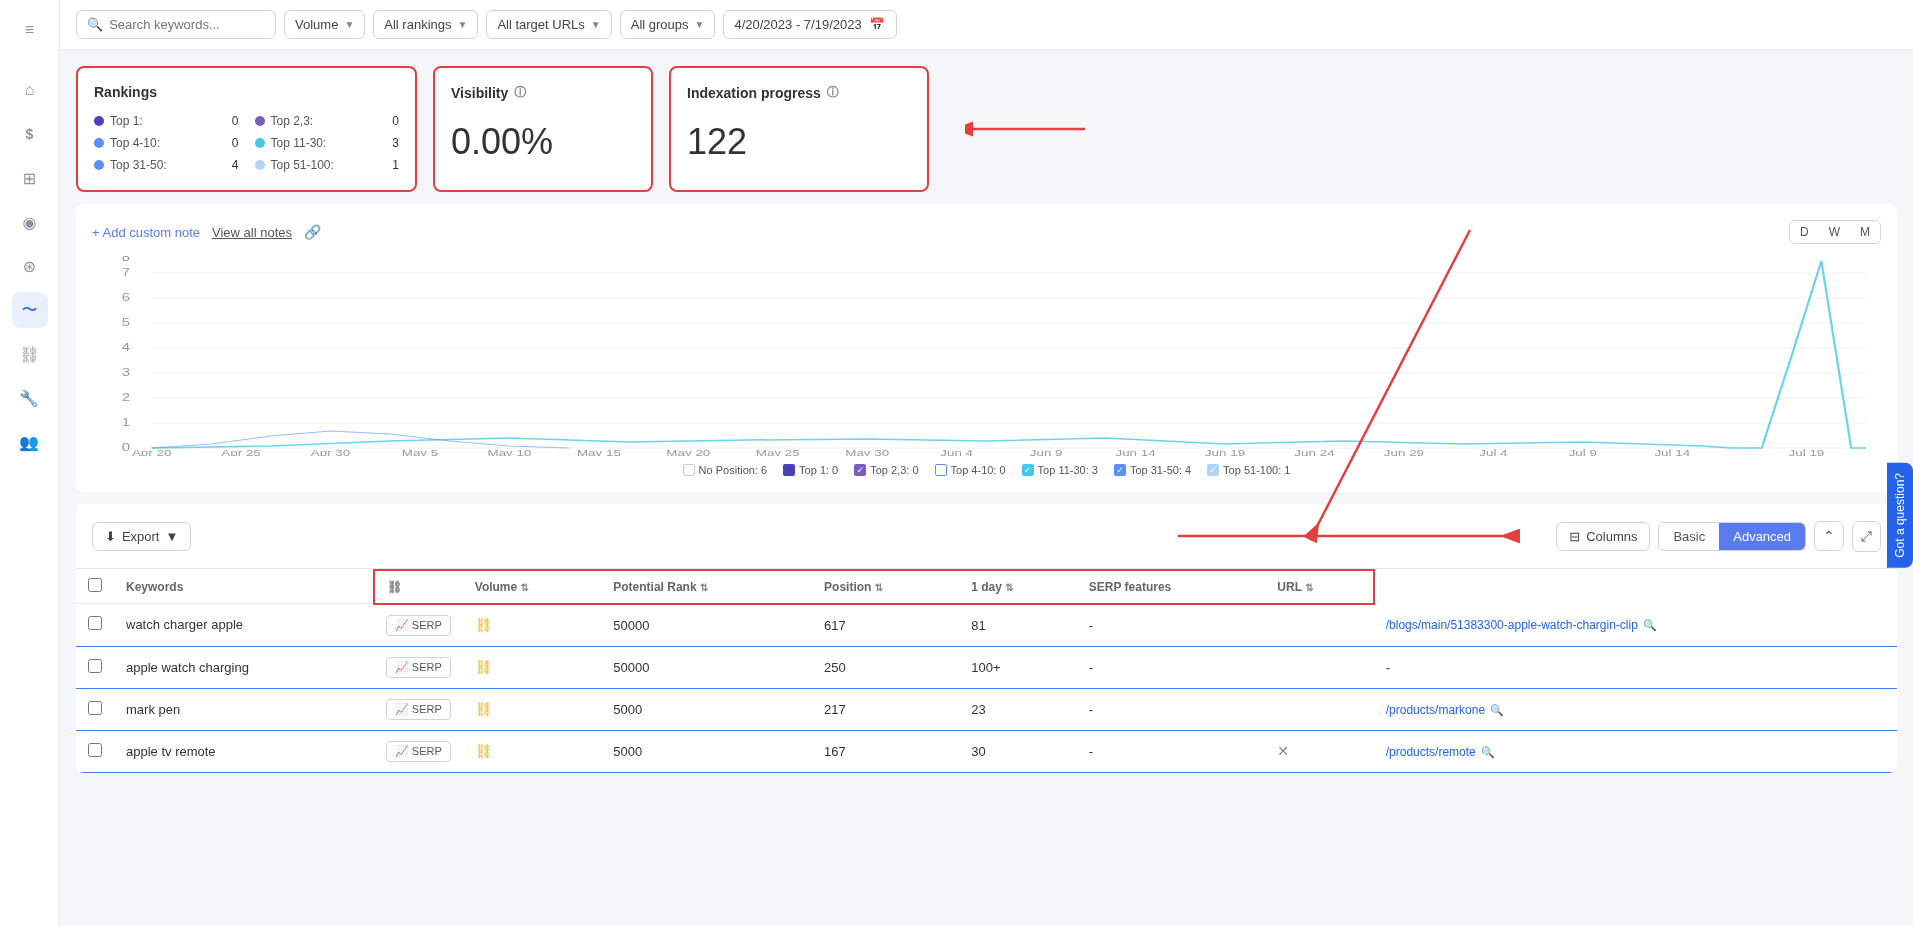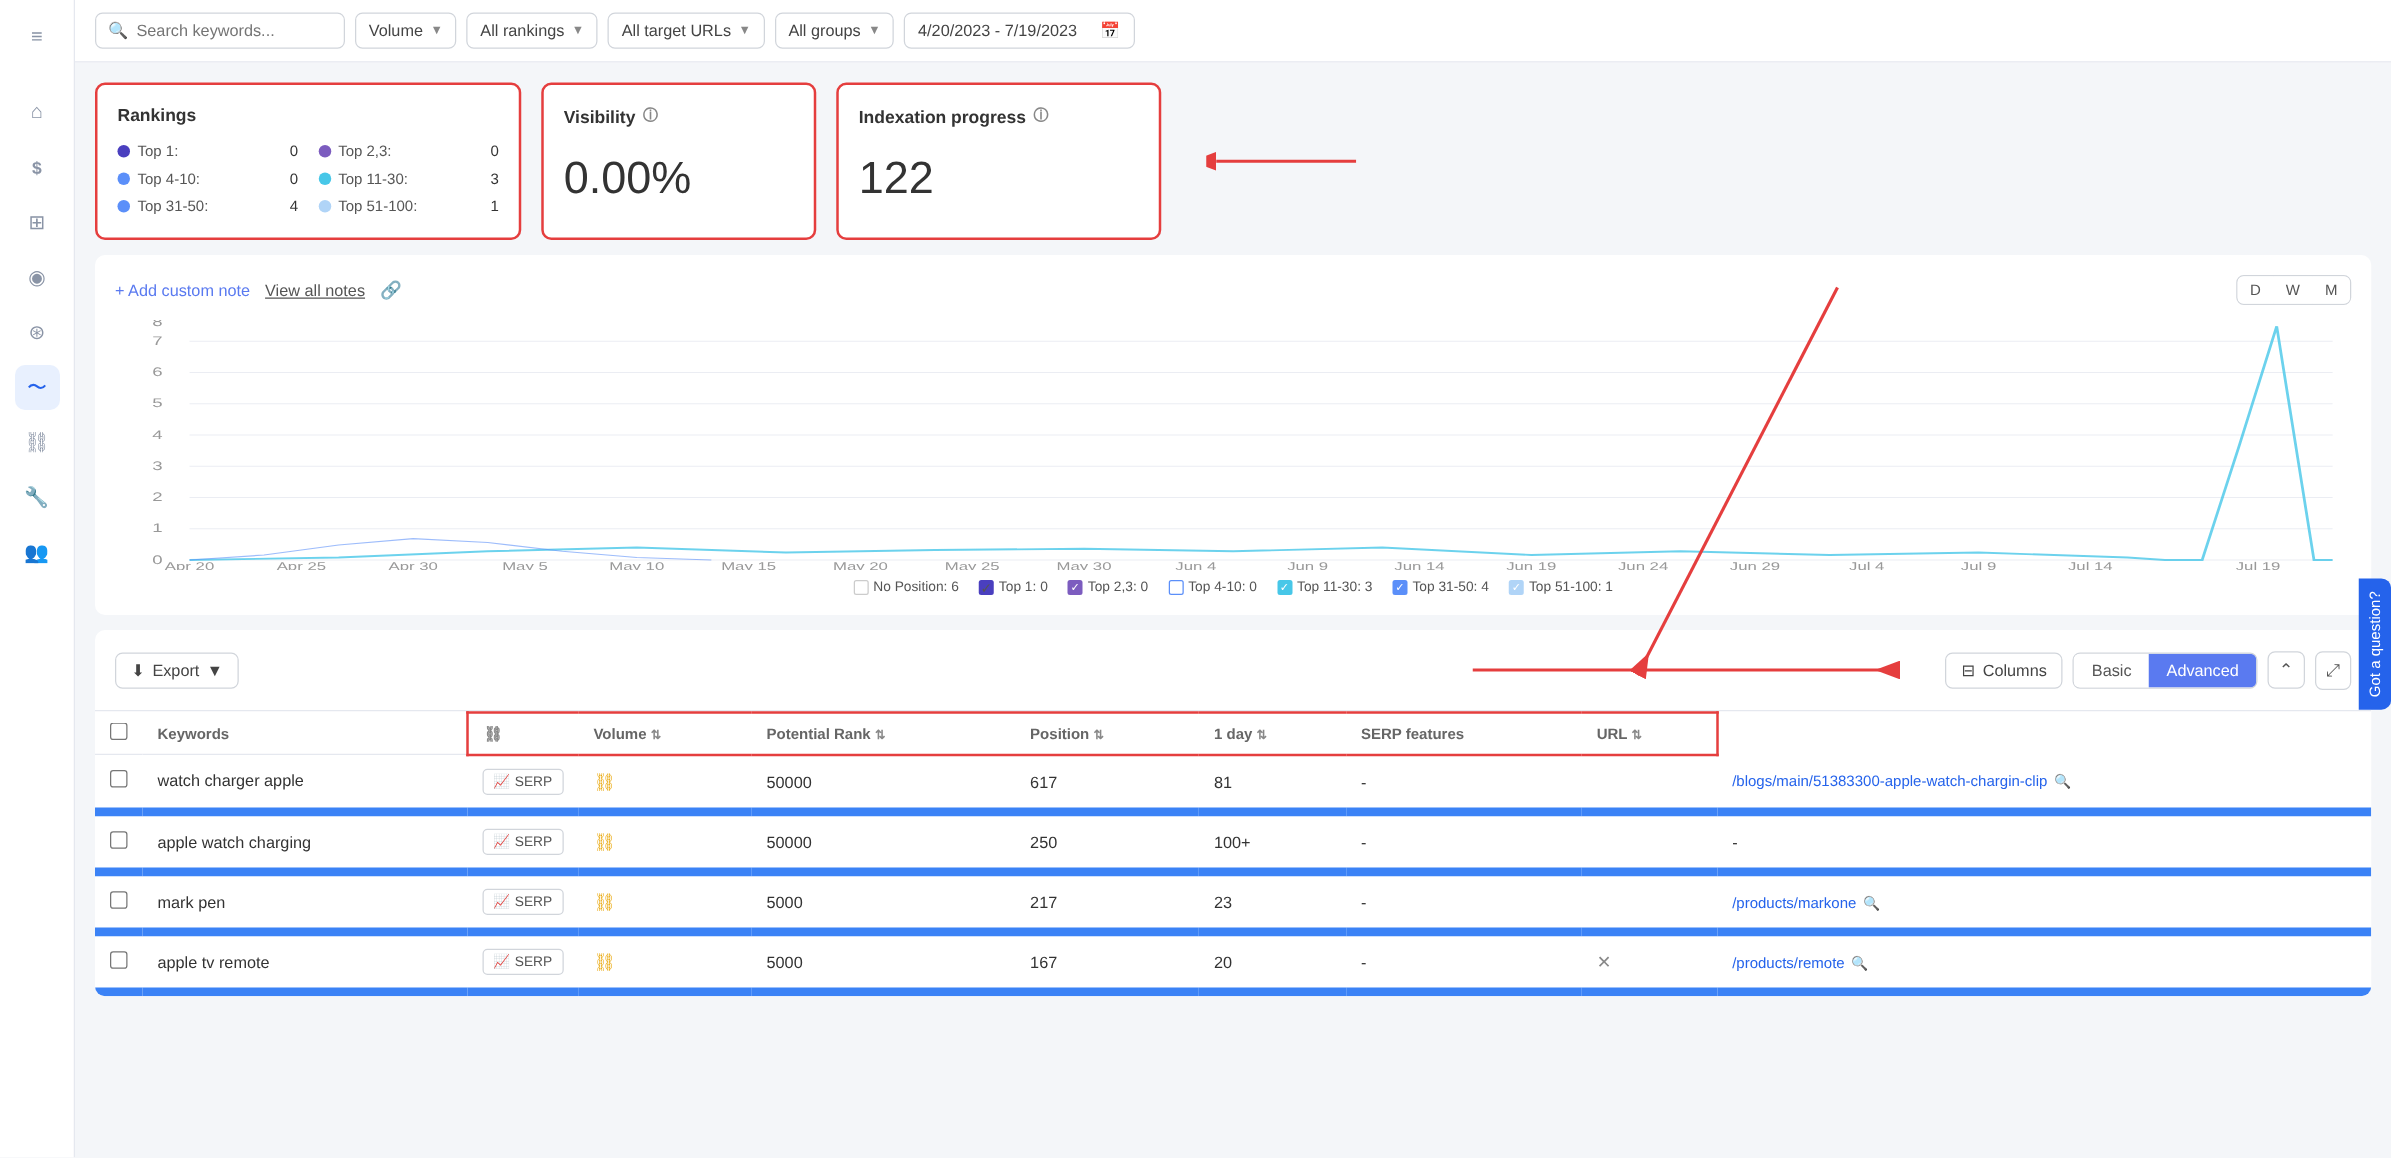--- a/index.html
+++ b/index.html
@@ -12,21 +12,21 @@
 
     
     .main { flex: 1; display: flex; flex-direction: column; overflow: hidden; }
 
     
     .topbar { background: #fff; border-bottom: 1px solid #e5e8ef; padding: 10px 16px; display: flex; align-items: center; gap: 8px; flex-shrink: 0; }
     .search-box { display: flex; align-items: center; gap: 6px; border: 1px solid #d1d5db; border-radius: 6px; padding: 6px 10px; width: 200px; background: #fff; }
     .search-box input { border: none; outline: none; font-size: 13px; color: #888; width: 100%; }
     .filter-dropdown { display: flex; align-items: center; gap: 6px; border: 1px solid #d1d5db; border-radius: 6px; padding: 6px 10px; background: #fff; cursor: pointer; white-space: nowrap; font-size: 13px; color: #444; }
     .filter-dropdown .chevron { color: #888; font-size: 10px; }
-    .date-range { display: flex; align-items: center; gap: 19px; border: 1px solid #d1d5db; border-radius: 6px; padding: 6px 10px; background: #fff; font-size: 13px; color: #444; cursor: pointer; }
+    .date-range { display: flex; align-items: center; gap: 8px; border: 1px solid #d1d5db; border-radius: 6px; padding: 6px 10px; background: #fff; font-size: 13px; color: #444; cursor: pointer; }
 
     
     .content { flex: 1; display: flex; flex-direction: column; overflow-y: auto; padding: 16px; gap: 12px; }
 
     
     .stats-row { display: flex; gap: 16px; align-items: stretch; }
     .stats-card { background: #fff; border: 2px solid #e53e3e; border-radius: 8px; padding: 16px; }
     .stats-card.rankings { width: 341px; }
     .stats-card.visibility { width: 220px; }
     .stats-card.indexation { width: 260px; }
@@ -64,21 +64,21 @@
     .export-btn { display: flex; align-items: center; gap: 6px; border: 1px solid #d1d5db; border-radius: 6px; padding: 6px 12px; font-size: 13px; cursor: pointer; background: #fff; color: #444; }
     .columns-btn { display: flex; align-items: center; gap: 6px; border: 1px solid #d1d5db; border-radius: 6px; padding: 6px 12px; font-size: 13px; cursor: pointer; background: #fff; color: #444; margin-left: auto; }
     .view-toggle { display: flex; border: 1px solid #d1d5db; border-radius: 6px; overflow: hidden; }
     .view-toggle-btn { padding: 6px 14px; font-size: 13px; cursor: pointer; border: none; background: #fff; color: #555; }
     .view-toggle-btn.active { background: #5a7af0; color: #fff; }
     .icon-btn { border: 1px solid #d1d5db; border-radius: 6px; padding: 6px 8px; cursor: pointer; background: #fff; font-size: 14px; color: #555; }
 
     
     .data-table { width: 100%; border-collapse: collapse; }
     .data-table th { padding: 8px 12px; font-size: 12px; font-weight: 600; color: #666; text-align: left; border-bottom: 1px solid #e5e8ef; background: #fff; white-space: nowrap; }
-    .data-table td { padding: 10px 12px; font-size: 13px; color: #333; border-bottom: 7px solid #3b82f6; vertical-align: middle; }
+    .data-table td { padding: 10px 12px; font-size: 13px; color: #333; border-bottom: 1px solid #3b82f6; vertical-align: middle; }
     .data-table input[type="checkbox"] { width: 14px; height: 14px; cursor: pointer; }
 
     .serp-btn { display: flex; align-items: center; gap: 4px; border: 1px solid #d1d5db; border-radius: 4px; padding: 3px 8px; font-size: 11px; cursor: pointer; background: #fff; color: #555; white-space: nowrap; }
     .link-yellow { color: #e8a400; font-size: 14px; }
     .url-link { color: #2563eb; font-size: 12px; text-decoration: none; }
     .search-url-icon { color: #888; font-size: 11px; margin-left: 2px; }
     .cross-icon { color: #888; font-size: 14px; }
 
     
     .overlay-svg { position: fixed; top: 0; left: 0; width: 1913px; height: 926px; pointer-events: none; z-index: 1000; }
@@ -435,21 +435,21 @@
             <td><input type="checkbox" style=""></td>
             <td>
               <span>apple tv remote</span>
             </td>
             <td>
               <button class="serp-btn">📈 SERP</button>
             </td>
             <td><span class="link-yellow">⛓</span></td>
             <td>5000</td>
             <td>167</td>
-            <td>20</td>
+            <td>30</td>
             <td>-</td>
             <td>
               <span class="cross-icon">✕</span>
             </td>
             <td>
               <a href="#" class="url-link">/products/remote</a>
               <span class="search-url-icon">🔍</span>
             </td>
           </tr>
         </tbody>

